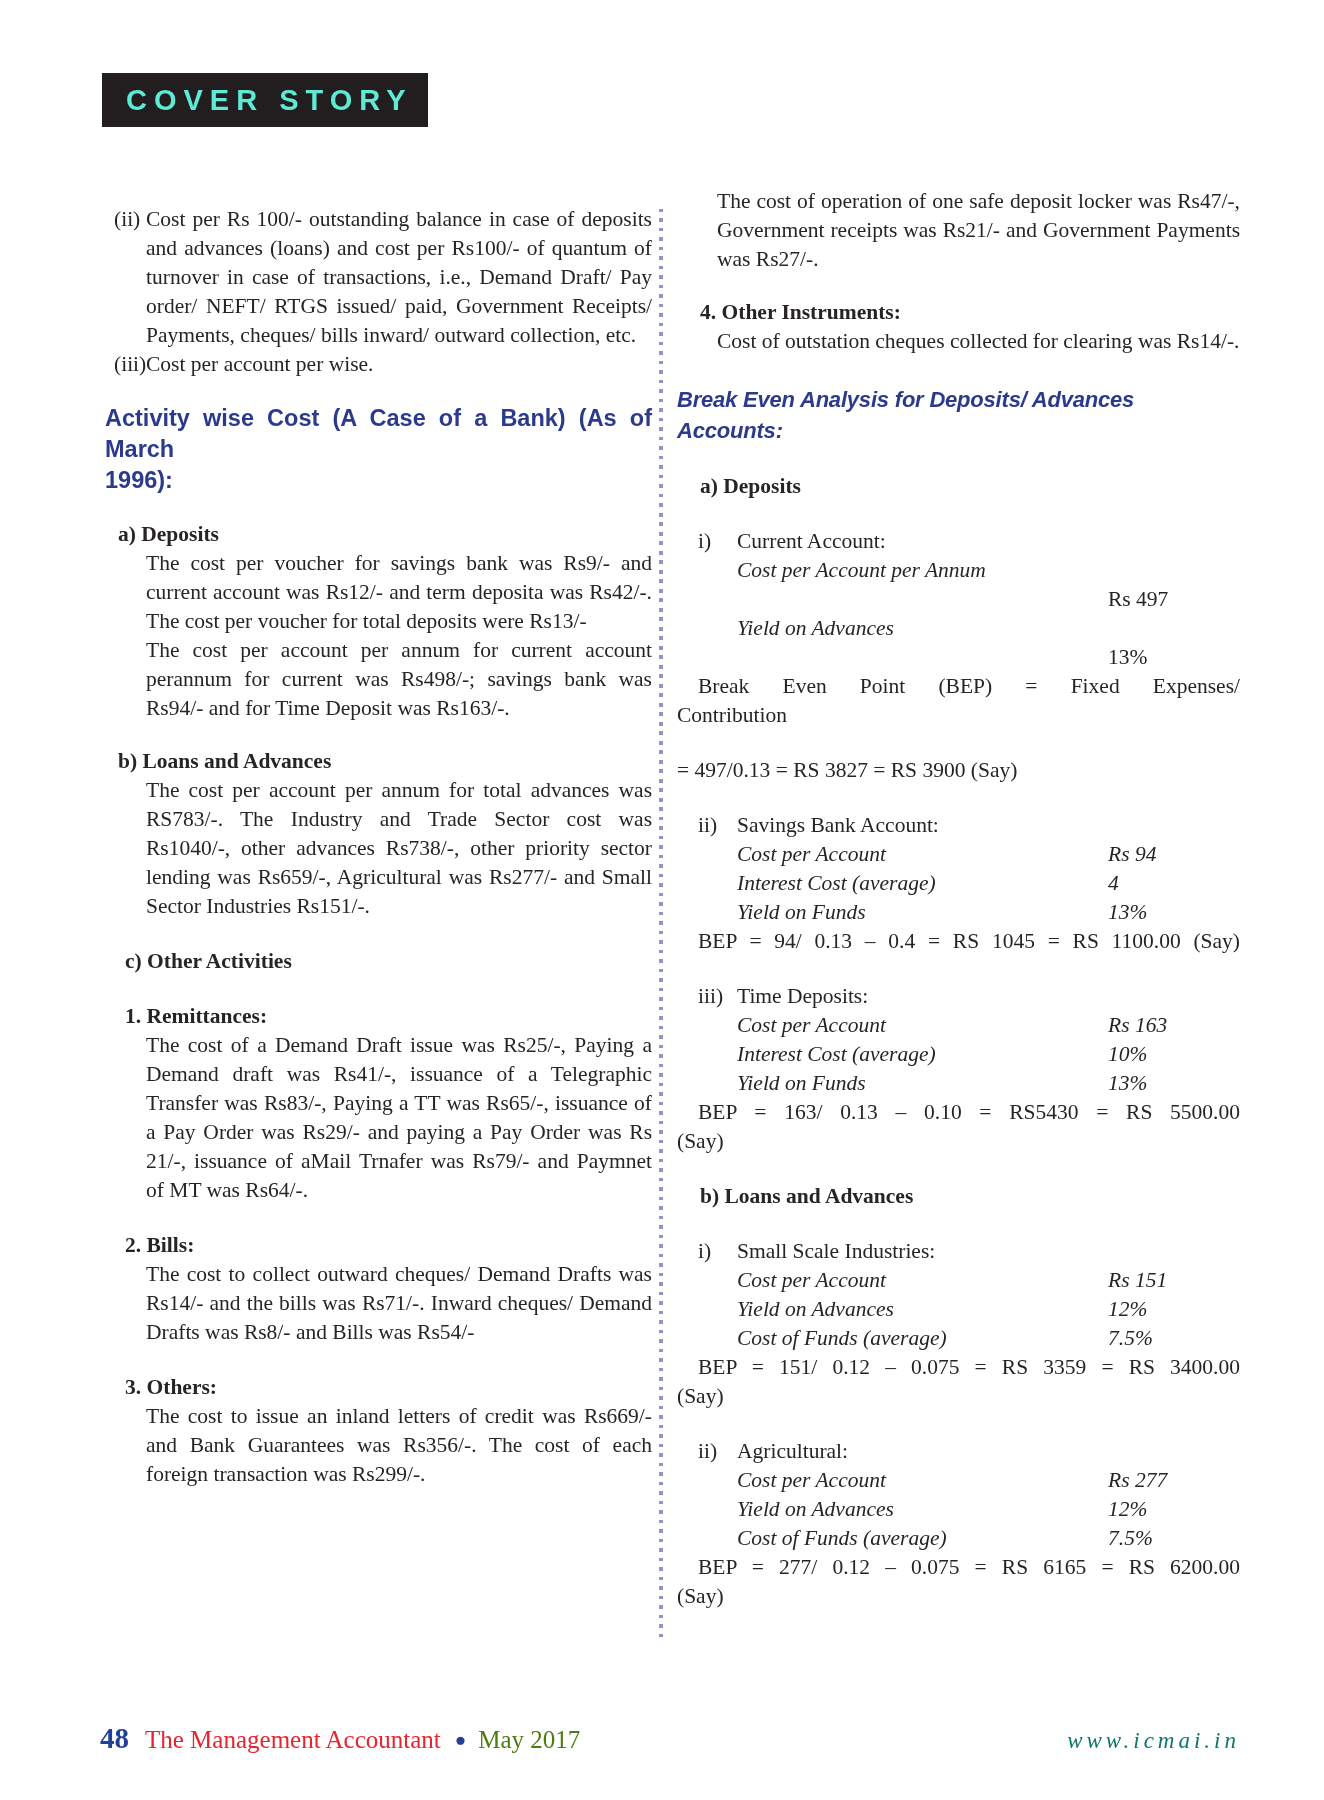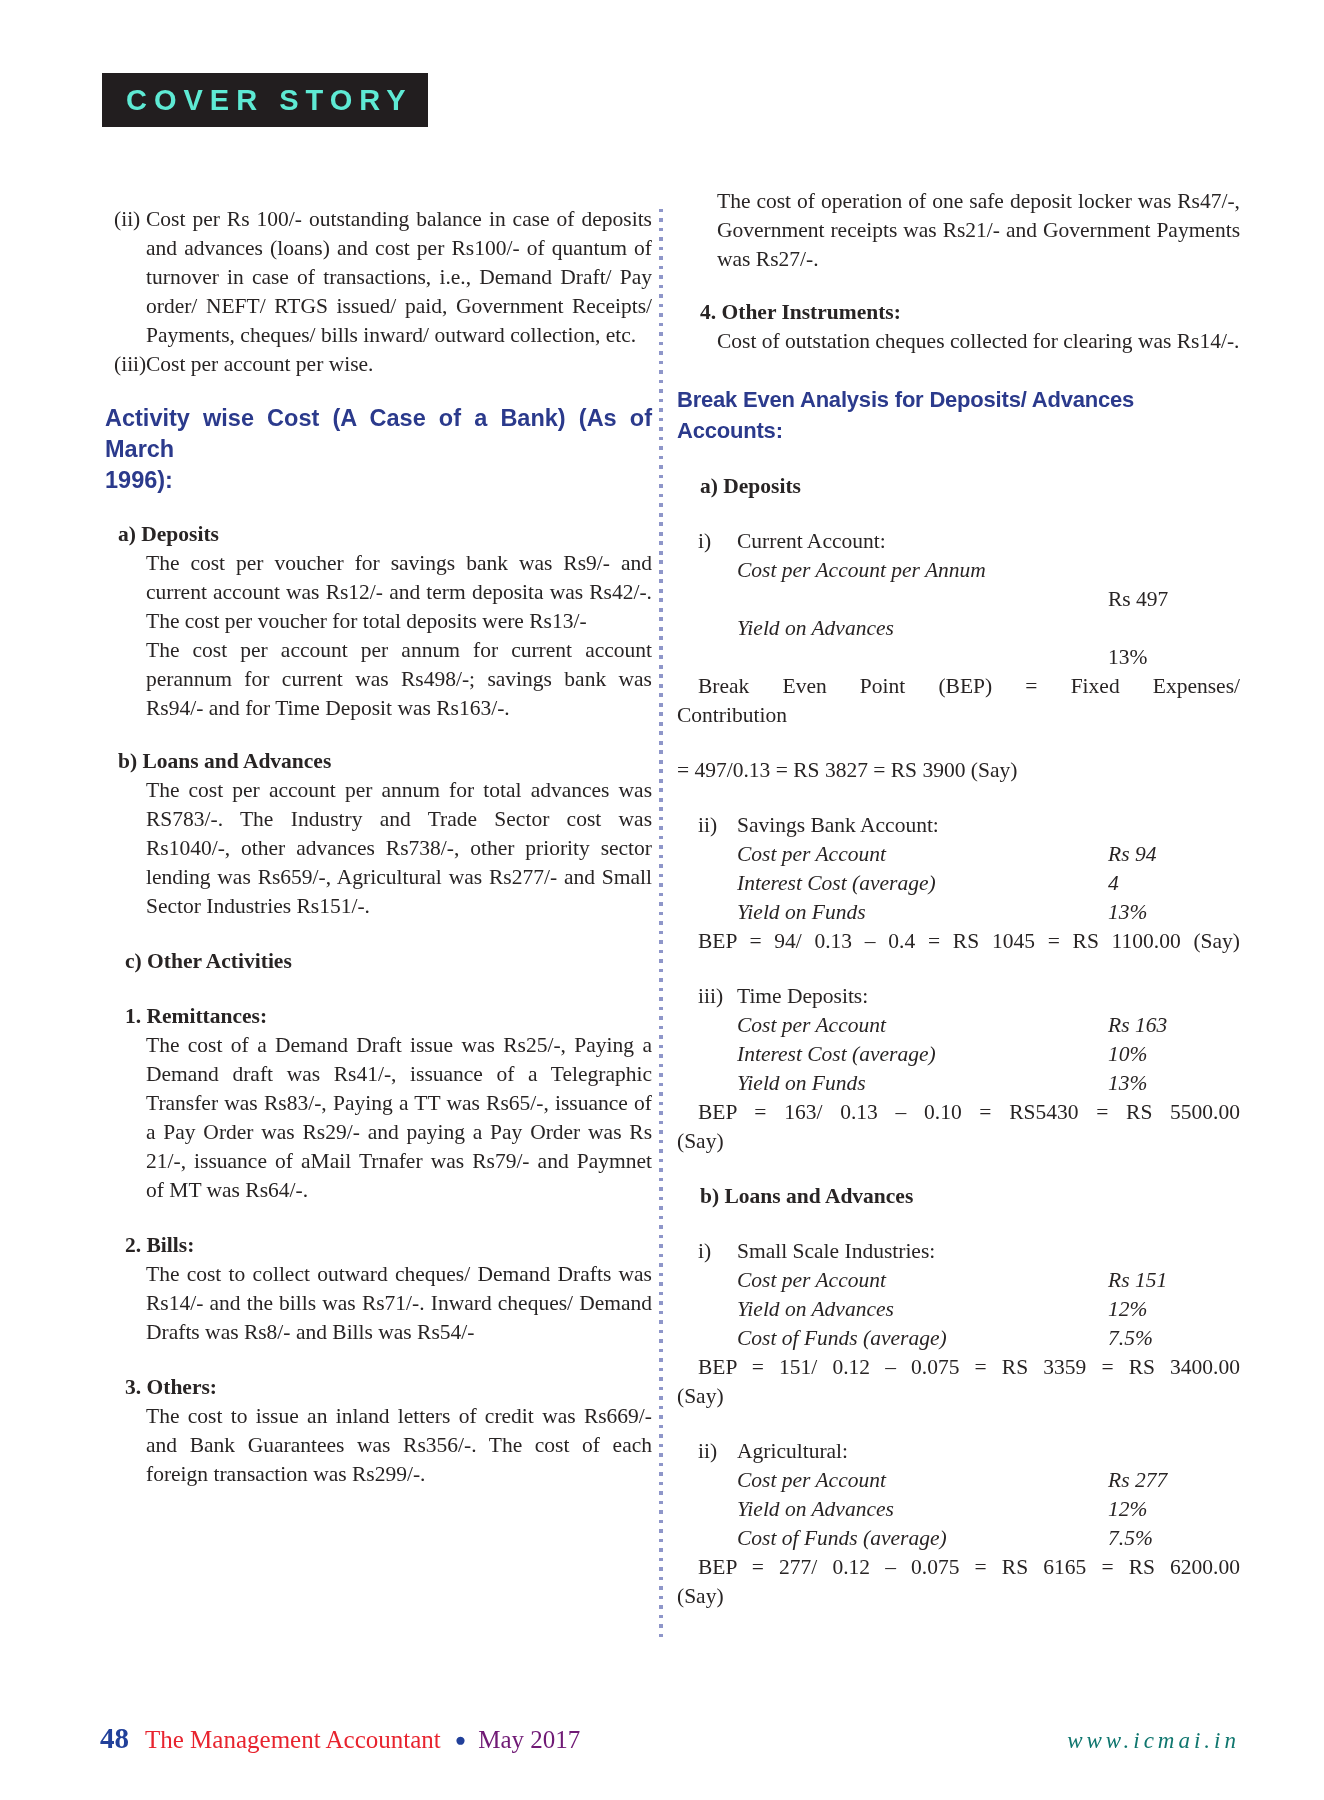--- a/index.html
+++ b/index.html
@@ -52,39 +52,40 @@
   .bold-head.num{margin-left:25px;margin-top:26px;}
   .body-p{margin-left:46px;text-align:justify;}
   
   .r-body-p{padding-left:40px;text-align:justify;}
   .r-head{font-weight:700;padding-left:23px;margin-top:26px;}
   .r-blue-heading{
     font-family:"Liberation Sans","DejaVu Sans",sans-serif;
     font-weight:700;color:#2b3a8c;
     font-size:22px;line-height:31px;letter-spacing:-0.2px;
     margin-top:28px;
+    font-style:italic;
   }
   .r-item{margin-top:26px;}
   .r-title-line{padding-left:21px;}
   .r-marker{display:inline-block;width:39px;}
   .vrow{position:relative;padding-left:60px;font-style:italic;}
   .vrow .val{position:absolute;left:431px;top:0;}
   .val-line{padding-left:431px;}
   .bep-stretch{padding-left:21px;text-align:justify;text-align-last:justify;}
   .bep-plain{padding-left:0;}
   .bep-result{margin-top:26px;}
   
   .footer{
     position:absolute;left:100px;top:1724px;width:1140px;
     display:flex;align-items:baseline;
   }
   .page-num{color:#21409a;font-weight:700;font-size:29px;}
   .mag-name{color:#e8232e;font-size:25px;margin-left:16px;}
   .footer-dot{color:#21409a;font-size:19px;margin-left:14px;position:relative;top:-2px;}
-  .issue{font-size:25px;margin-left:12px;color:#701a75;}
+  .issue{font-size:25px;margin-left:12px;color:#4d7c0f;}
   .website{margin-left:auto;font-style:italic;font-size:23px;letter-spacing:4px;color:#0f766e;}
 </style>
 </head>
 <body>
 
 <div class="page">
 
   <div class="cover-tag">COVER STORY</div>
 
   <div class="col-left">

